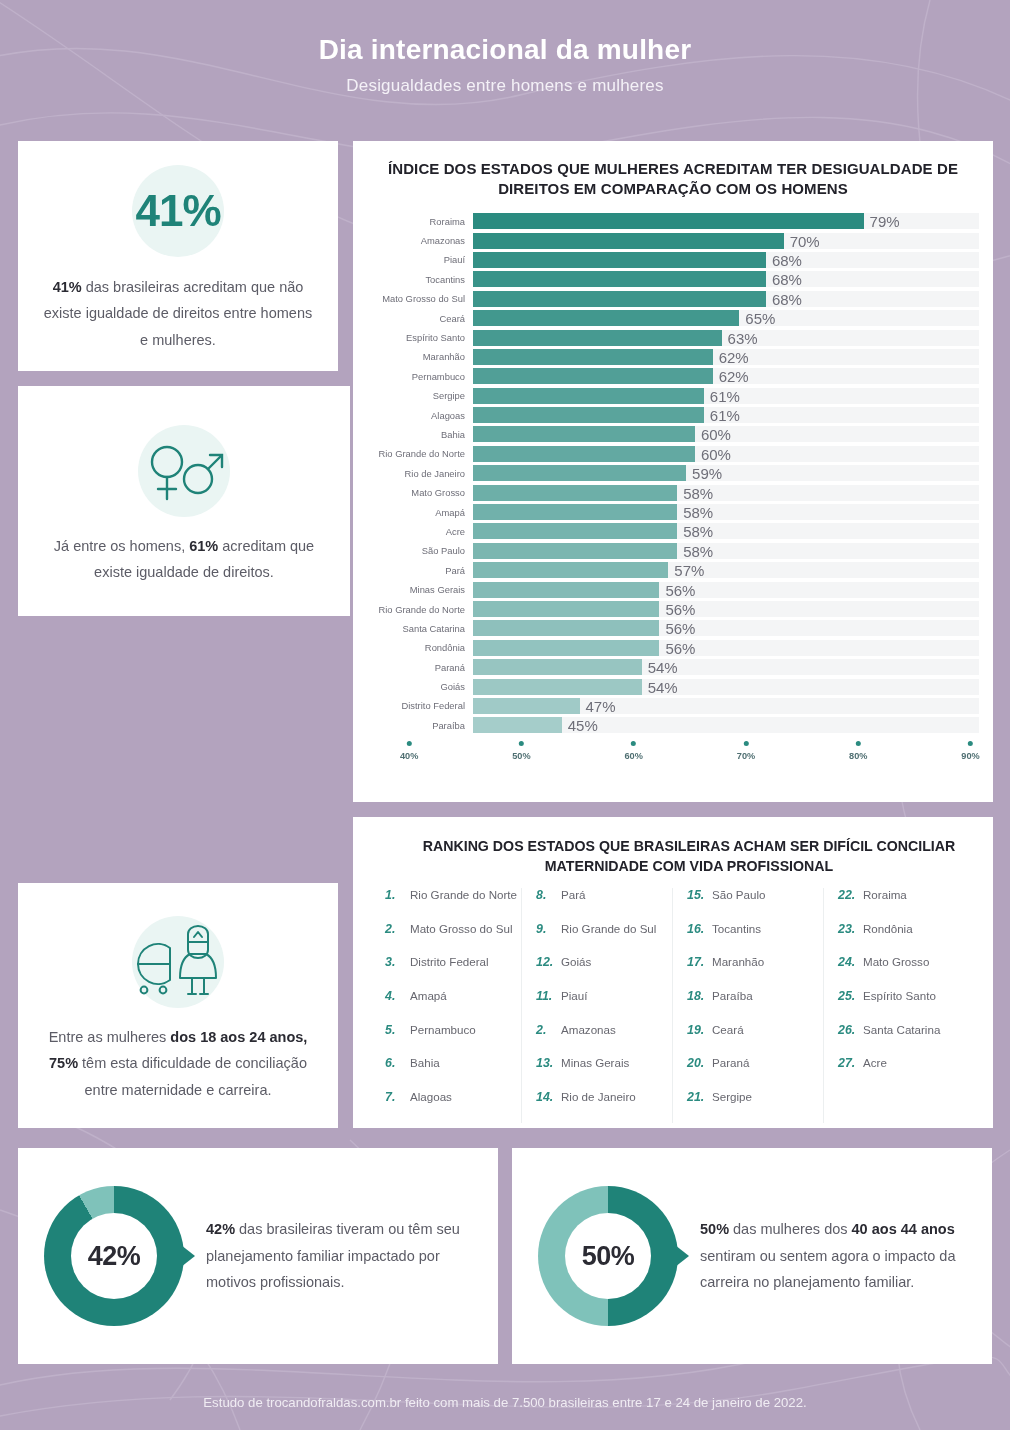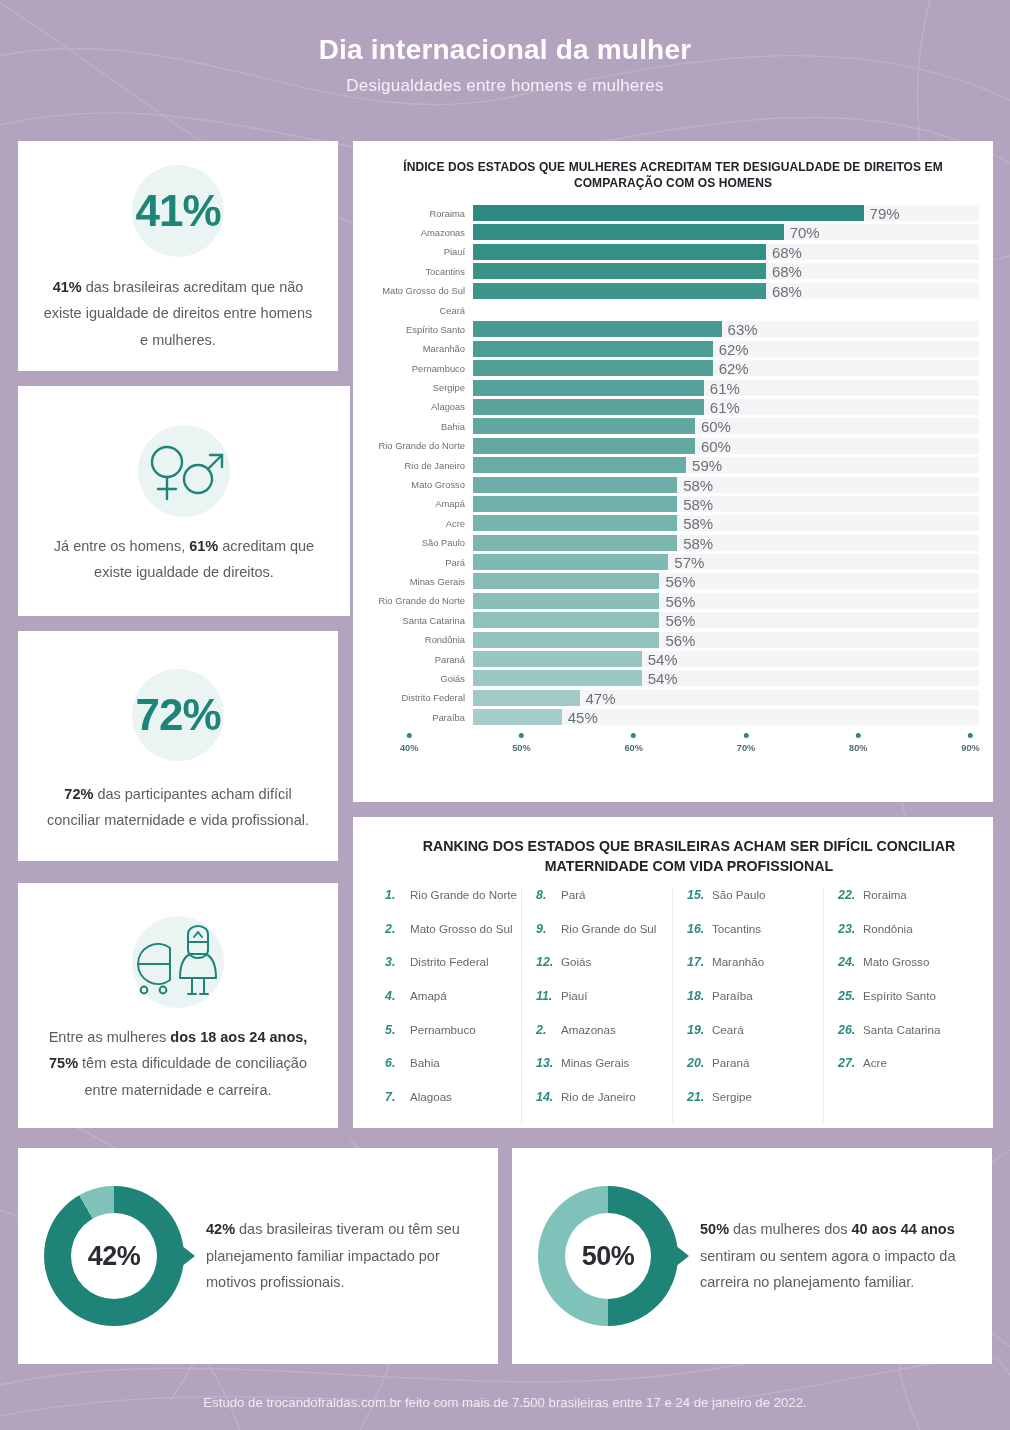--- a/index.html
+++ b/index.html
@@ -29,21 +29,21 @@
                    background: #eaf5f3; left: 50%; top: 50%; transform: translate(-50%,-50%); }
   .bigstat .num { position: relative; font-size: 44px; font-weight: bold; color: #1f8378; letter-spacing: -1px; }
   .iconwrap { position: relative; width: 112px; height: 108px; display: flex; align-items: center; justify-content: center; margin-bottom: 8px; }
   .iconwrap .blob { position: absolute; width: 92px; height: 92px; border-radius: 50%; background: #eaf5f3;
                     left: 50%; top: 50%; transform: translate(-50%,-50%); }
   .iconwrap svg { position: relative; }
   .lbody { font-size: 14.5px; line-height: 1.82; color: #5c5c66; text-align: center; }
   .lbody b { color: #2b2b33; font-weight: bold; }
 
   
-  .chart-title { text-align: center; font-size: 12px; font-weight: bold; color: #22222a;
+  .chart-title { text-align: center; font-size: 15px; font-weight: bold; color: #22222a;
                  line-height: 1.35; letter-spacing: .1px; padding: 0 20px; }
   .bars { margin-top: 12px; padding-left: 16px; padding-right: 14px; }
   .barrow { display: flex; align-items: center; height: 19.4px; }
   .barlabel { width: 104px; text-align: right; font-size: 9.4px; color: #6e6e78; padding-right: 8px; white-space: nowrap; }
   .track { position: relative; flex: 1; height: 16px; background: #f4f5f6; }
   .bar { position: absolute; left: 0; top: 0; height: 16px; }
   .barval { position: absolute; top: 50%; transform: translateY(-50%); font-size: 15px; color: #6e6e78; }
   .axis { display: flex; margin-top: 6px; padding-left: 120px; padding-right: 14px; position: relative; height: 34px; }
   .tick { position: absolute; text-align: right; transform: translateX(-50%); }
   .tick .dot { width: 5px; height: 5px; border-radius: 50%; background: #2b8b80; margin: 0 auto 5px; }
@@ -124,29 +124,20 @@
           <line x1="67" y1="34" x2="80" y2="21"></line>
           <polyline points="69,20 81,20 81,32"></polyline>
         </g>
       </svg>
     </div>
     <div class="lbody">
       <span>Já entre os homens, </span><b>61%</b><span> acreditam que existe igualdade de direitos.</span>
     </div>
   </div>
 
-  <div class="card lcard" style="left:18px; top:631px; width:320px; height:230px;">
-    <div class="bigstat">
-      <div class="blob"></div>
-      <div class="num">72%</div>
-    </div>
-    <div class="lbody">
-      <b>72%</b><span> das participantes acham difícil conciliar maternidade e vida profissional.</span>
-    </div>
-  </div>
 
   <div class="card lcard" style="left:18px; top:883px; width:320px; height:245px;">
     <div class="iconwrap">
       <div class="blob"></div>
       <svg width="96" height="84" viewBox="0 0 96 84">
         <g stroke="#1f8378" stroke-width="2" fill="none" stroke-linecap="round" stroke-linejoin="round">
           <path d="M8 44 A20 20 0 0 1 40 28 L40 44 Z"></path>
           <path d="M8 44 A20 20 0 0 0 40 60 L40 44 Z"></path>
           <circle cx="14" cy="70" r="3.4"></circle>
           <circle cx="33" cy="70" r="3.4"></circle>
@@ -199,20 +190,24 @@
         </div>
         <div class="barrow">
           <div class="barlabel">Mato Grosso do Sul</div>
           <div class="track">
             <div class="bar" style="width: 57.8947%; background: rgb(62, 149, 139);"></div>
             <div class="barval" style="left: calc(57.8947% + 6px);">68%</div>
           </div>
         </div>
         <div class="barrow">
           <div class="barlabel">Ceará</div>
+          <div class="track">
+            <div class="bar" style="width: 52.6316%; background: rgb(66, 152, 142);"></div>
+            <div class="barval" style="left: calc(52.6316% + 6px);">65%</div>
+          </div>
         </div>
         <div class="barrow">
           <div class="barlabel">Espírito Santo</div>
           <div class="track">
             <div class="bar" style="width: 49.1228%; background: rgb(71, 154, 145);"></div>
             <div class="barval" style="left: calc(49.1228% + 6px);">63%</div>
           </div>
         </div>
         <div class="barrow">
           <div class="barlabel">Maranhão</div>

